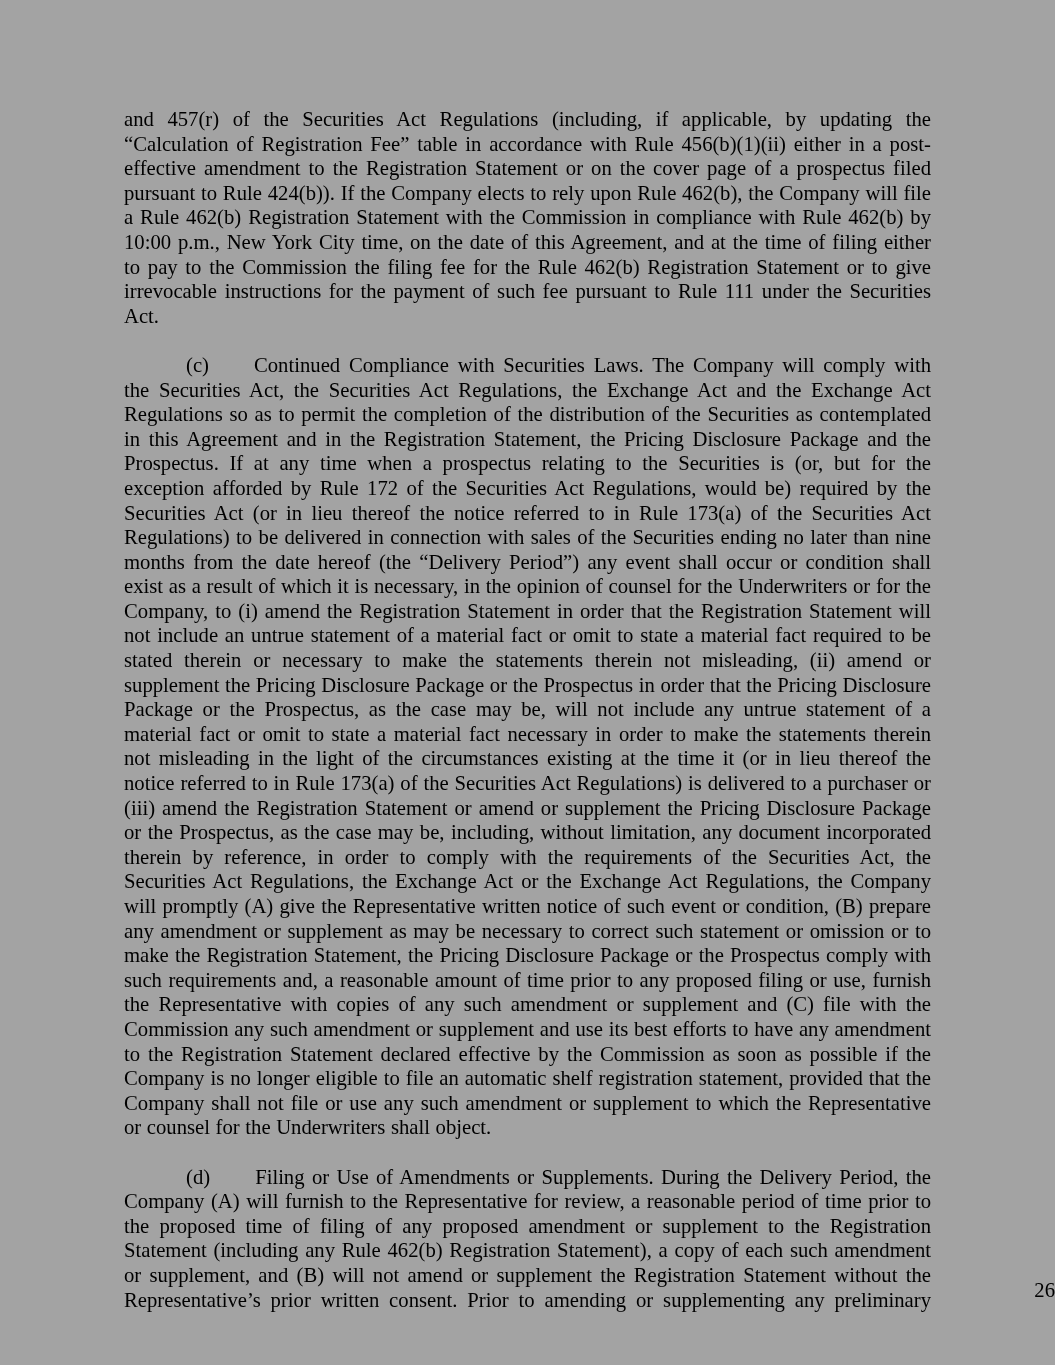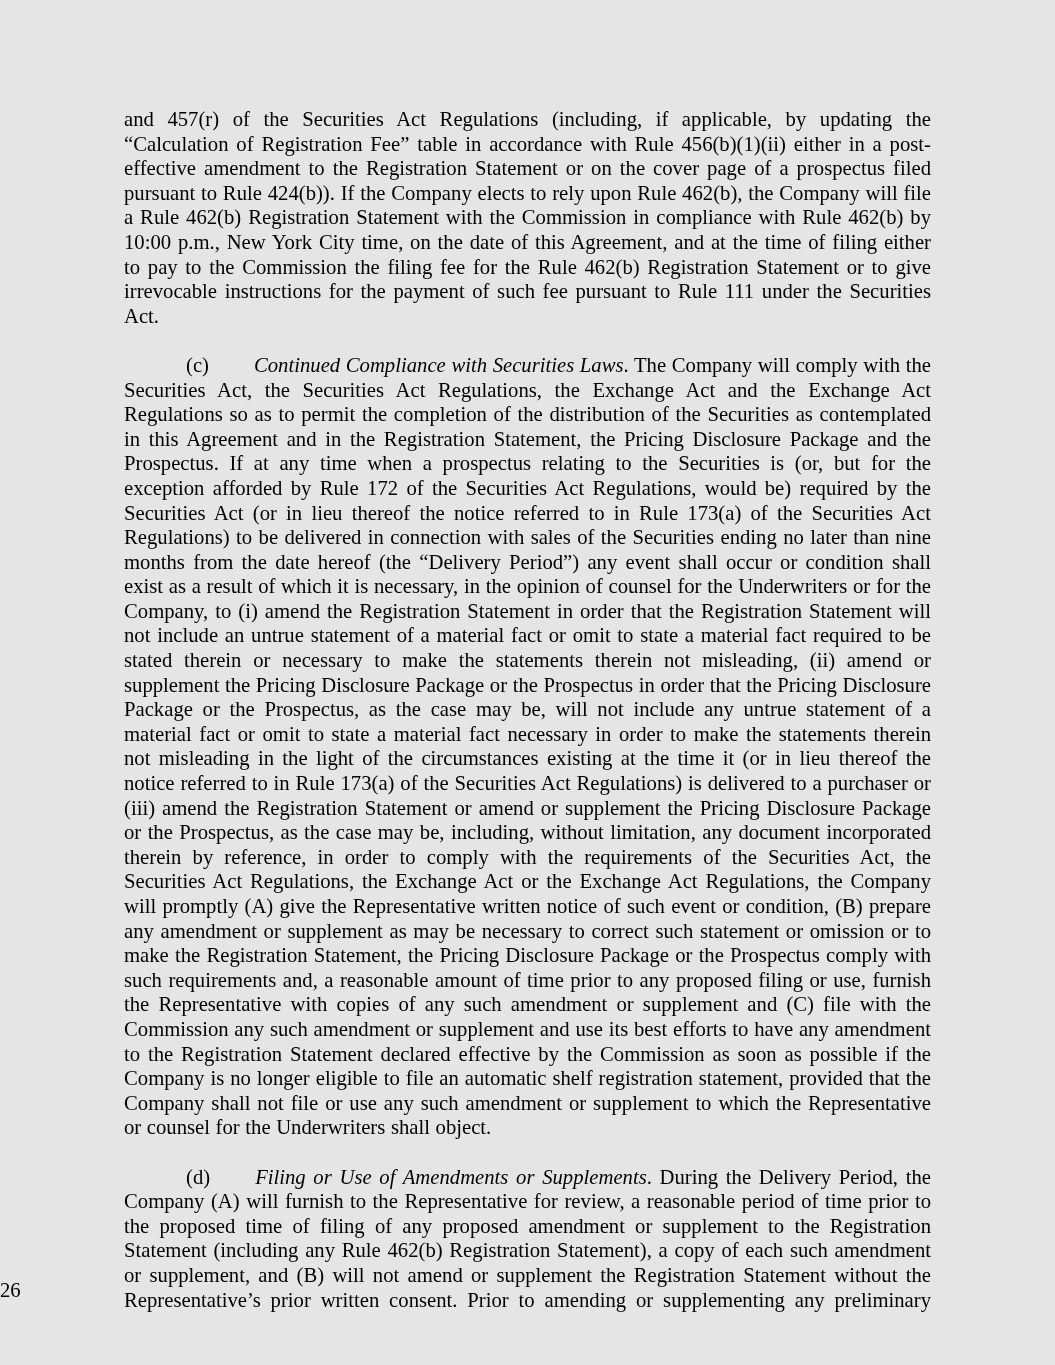--- a/index.html
+++ b/index.html
@@ -4,21 +4,21 @@
 <style>
   html, body {
     margin: 0;
     padding: 0;
     background: #ffffff;
   }
   .page {
     position: relative;
     width: 1055px;
     height: 1365px;
-    background: #e5e5e5;
+    background: #a3a3a3;
     color: #000000;
     font-family: "Liberation Serif", "DejaVu Serif", serif;
     overflow: hidden;
   }
   .content {
     position: absolute;
     left: 124px;
     top: 107px;
     width: 807px;
   }
@@ -32,28 +32,28 @@
   .para.indent {
     text-indent: 62px;
   }
   .para.justify-last {
     text-align-last: justify;
   }
   .tab {
     display: inline-block;
     width: 45px;
   }
-  .italic { font-style: italic; }
+  .italic { }
   .bold { font-weight: 400; }
   .page-number {
     position: absolute;
     top: 1278px;
     left: 0;
     width: 100%;
-    text-align: left;
+    text-align: right;
     font-size: 20.7px;
     line-height: 24.6px;
   }
 </style>
 </head>
 <body>
 
 <div class="page">
   <div class="content">
       <p class="para"><span class="">and 457(r) of the Securities Act Regulations (including, if applicable, by updating the “Calculation of Registration Fee” table in accordance with Rule 456(b)(1)(ii) either in a post-effective amendment to the Registration Statement or on the cover page of a prospectus filed pursuant to Rule 424(b)). If the Company elects to rely upon Rule 462(b), the Company will file a Rule 462(b) Registration Statement with the Commission in compliance with Rule 462(b) by 10:00 p.m., New York City time, on the date of this Agreement, and at the time of filing either to pay to the Commission the filing fee for the Rule 462(b) Registration Statement or to give irrevocable instructions for the payment of such fee pursuant to Rule 111 under the Securities Act.</span></p>

